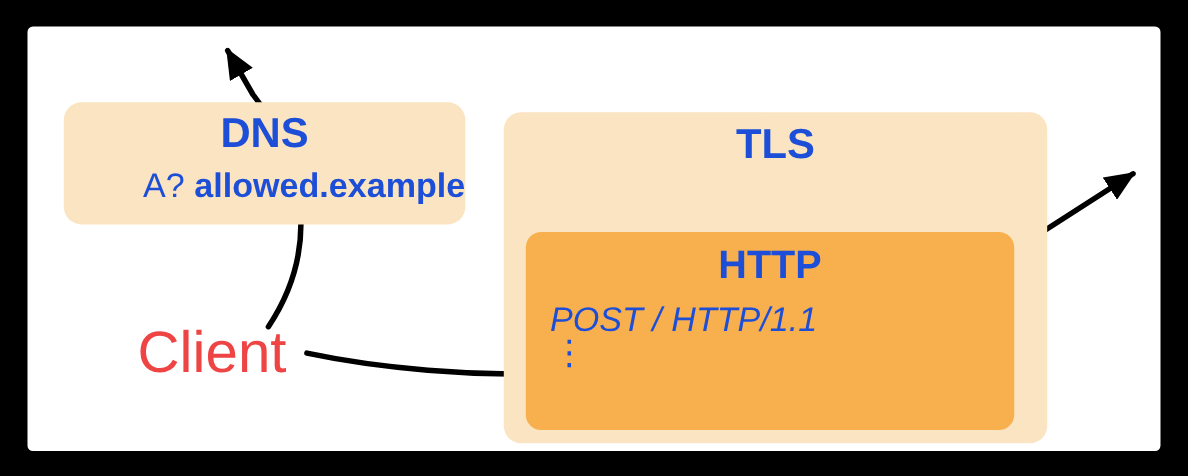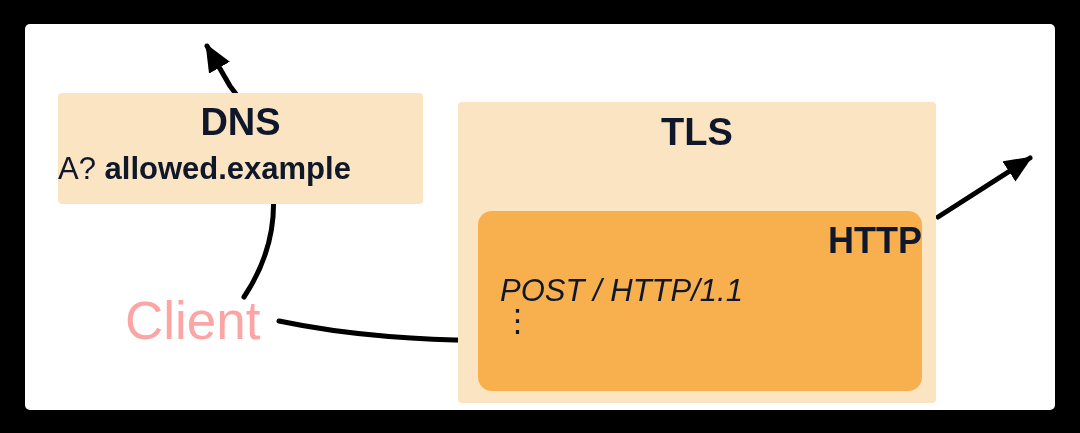--- a/index.html
+++ b/index.html
@@ -29,36 +29,37 @@
     position: absolute;
     left: 0;
     top: 0;
     width: 1080px;
     height: 433px;
     z-index: 1;
   }
   .box {
     position: absolute;
     z-index: 2;
-    border-radius: 4px;
-    color: #0f172a;
+    border-radius: 16px;
+    color: #1d4ed8;
   }
   .dns-box {
     left: 58px;
     top: 93px;
     width: 365px;
     height: 111px;
     background: #FBE4C1;
   }
   .tls-box {
     left: 458px;
     top: 102px;
     width: 478px;
     height: 301px;
     background: #FBE4C1;
+    padding-left: 16px;
   }
   .http-box {
     position: absolute;
     left: 20px;
     top: 109px;
     width: 444px;
     height: 180px;
     background: #F8B04F;
     border-radius: 14px;
   }
@@ -67,32 +68,32 @@
     left: 0;
     width: 100%;
     text-align: center;
     font-weight: 700;
     font-size: 38px;
     line-height: 1;
     white-space: nowrap;
   }
   .dns-box .title { top: 10px; }
   .tls-box .title { top: 11px; }
-  .http-box .title { top: 12px; font-size: 36px; text-align: right; }
+  .http-box .title { top: 12px; font-size: 36px; }
   .box .line {
     position: absolute;
     font-size: 31px;
     line-height: 1;
     white-space: nowrap;
   }
   .dns-query {
     top: 60px;
     left: 0;
     width: 100%;
-    text-align: left;
+    text-align: right;
   }
   .sni-line {
     top: 59px;
     left: 14px;
   }
   .request-line {
     top: 64px;
     left: 22px;
     font-style: italic;
   }
@@ -107,21 +108,21 @@
     left: 10px;
   }
   .bold { font-weight: 700; }
   .client-label {
     position: absolute;
     left: 125px;
     top: 294px;
     z-index: 2;
     font-size: 53px;
     line-height: 1;
-    color: #fca5a5;
+    color: #ef4444;
     white-space: nowrap;
   }
 </style>
 </head>
 <body>
 
 <div class="scene">
 
   <div class="canvas"></div>
 

